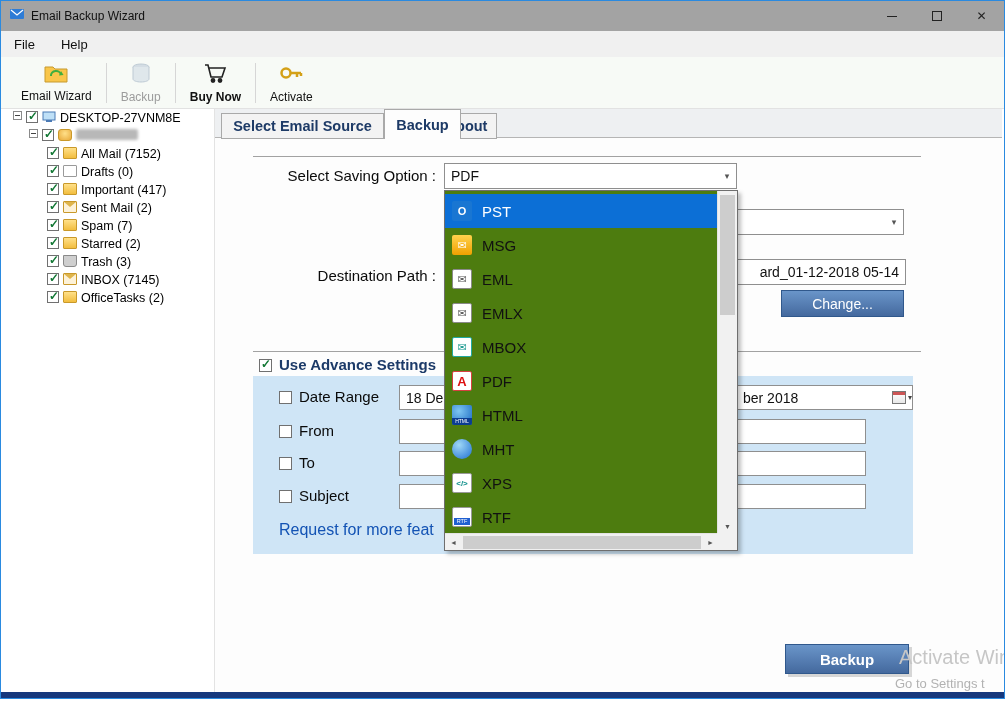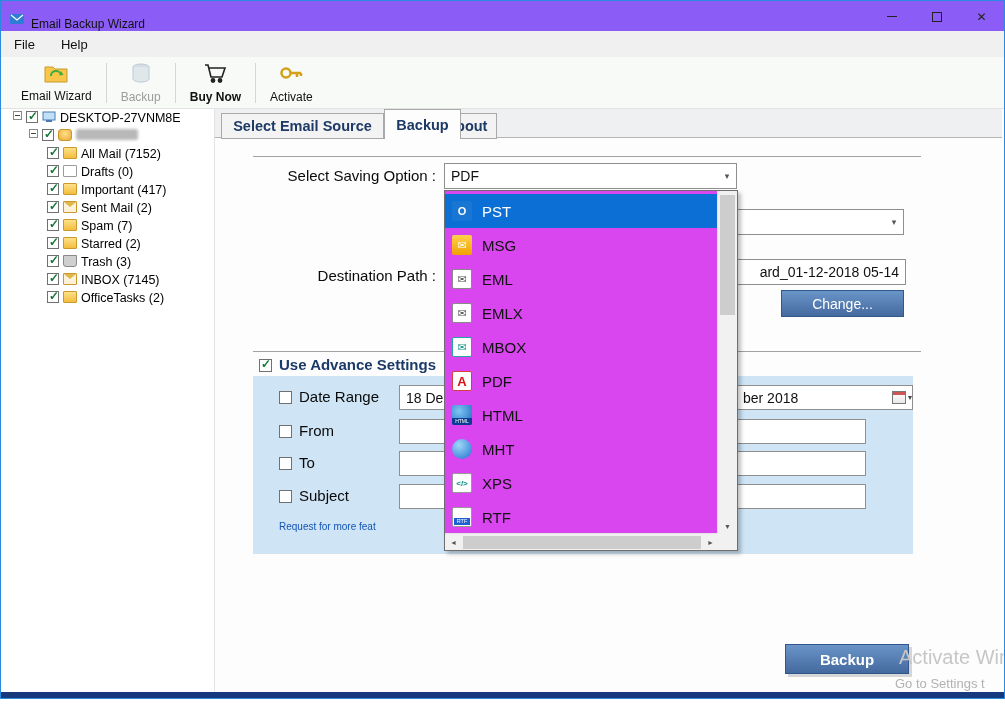--- a/index.html
+++ b/index.html
@@ -3,21 +3,21 @@
 <meta charset="utf-8">
 <style>
   * {box-sizing:border-box;margin:0;padding:0}
   html,body{width:1005px;height:720px}
   body{font-family:"Liberation Sans",sans-serif;background:#fff;position:relative;overflow:hidden}
 
   #frame{position:absolute;left:0;top:0;width:1005px;height:699px;border:1px solid #2a8ae0;background:#fff;overflow:hidden}
   #bottomstrip{position:absolute;left:0;bottom:0;width:100%;height:6px;background:#16387d}
 
   
-  #titlebar{position:absolute;left:0;top:0;right:0;height:30px;background:#8b5cf6;display:flex;align-items:flex-end;padding-left:8px}
+  #titlebar{position:absolute;left:0;top:0;right:0;height:30px;background:#a3a3a3;display:flex;align-items:center;padding-left:8px}
   #titlebar .title{font-size:12px;color:#111;margin-left:6px}
   #controls{margin-left:auto;display:flex;height:29px}
   .winbtn{width:45px;display:flex;align-items:center;justify-content:center;color:#222}
   .min-glyph{width:10px;height:1px;background:#222;display:inline-block}
   .max-glyph{width:10px;height:10px;border:1px solid #222;display:inline-block}
   .close-glyph{font-size:12px;line-height:1}
 
   
   #menubar{position:absolute;top:30px;left:0;right:0;height:26px;background:#f0f0f0;display:flex;align-items:flex-end;font-size:13px}
   .menu-item{padding:5px 13px;display:flex;align-items:center;color:#111}
@@ -70,24 +70,24 @@
   #changeBtn{left:780px;top:289px;width:123px;height:27px;font-size:14px}
   #backupBtn{left:784px;top:643px;width:124px;height:30px;font-size:15px;font-weight:bold;box-shadow:3px 3px 0 #d6d6d6}
 
   #advCheck{position:absolute;left:258px;top:358px}
   #advLabel{position:absolute;left:278px;top:355px;font-size:15px;font-weight:bold;color:#1c3a68}
   #advPanel{position:absolute;left:252px;top:375px;width:660px;height:178px;background:#cfe5f6}
   .advlabel{position:absolute;font-size:15px;color:#0a0a0a}
   .cal{width:14px;height:13px;border:1px solid #777;background:linear-gradient(#fff,#e8e8e8);position:relative;display:inline-block;margin-left:auto}
   .cal::before{content:"";position:absolute;left:0;right:0;top:0;height:3px;background:#c55}
   .caldrop{font-size:8px;color:#444;margin-left:2px}
-  #moreLink{position:absolute;left:278px;top:520px;font-size:10px;color:#1353b4}
-
-  
-  #dropdown{position:absolute;left:443px;top:189px;width:294px;height:361px;background:#d946ef;border:1px solid #6e6e6e;z-index:5;box-shadow:3px 3px 4px rgba(0,0,0,.25)}
+  #moreLink{position:absolute;left:278px;top:520px;font-size:16px;color:#1353b4}
+
+  
+  #dropdown{position:absolute;left:443px;top:189px;width:294px;height:361px;background:#4d7c0f;border:1px solid #6e6e6e;z-index:5;box-shadow:3px 3px 4px rgba(0,0,0,.25)}
   #dlist{position:absolute;left:0;top:3px;width:273px}
   .ditem{height:34px;display:flex;align-items:center;gap:10px;padding-left:7px;font-size:15px;color:#111}
   .ditem.selected{background:#0c6fd6;color:#fff}
   .ic{width:20px;height:20px;border-radius:2px;display:flex;align-items:center;justify-content:center;flex:0 0 auto;font-size:11px;position:relative}
   .ic-pst{background:#1976d2;color:#fff;font-weight:bold}.ic-pst::before{content:"O"}
   .ic-msg{background:linear-gradient(#ffd24d,#f0a000);color:#fff}.ic-msg::before{content:"✉"}
   .ic-eml{background:#fff;border:1px solid #8a8a8a;color:#555}.ic-eml::before{content:"✉"}
   .ic-emlx{background:#fff;border:1px solid #8a8a8a;color:#555}.ic-emlx::before{content:"✉"}
   .ic-mbox{background:#fff;border:1px solid #21a9a0;color:#14968c}.ic-mbox::before{content:"✉"}
   .ic-pdf{background:#fff;border:1px solid #d64040;color:#d11;font-weight:bold;font-size:13px}.ic-pdf::before{content:"A"}

